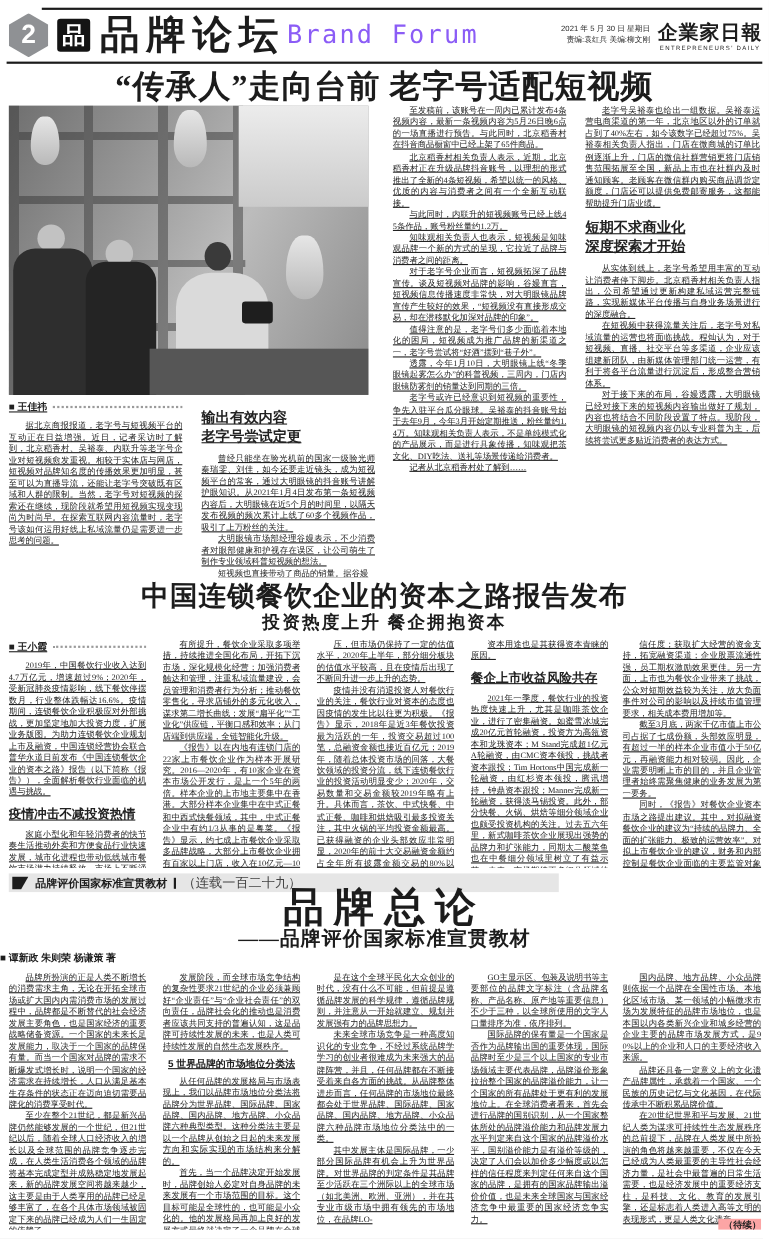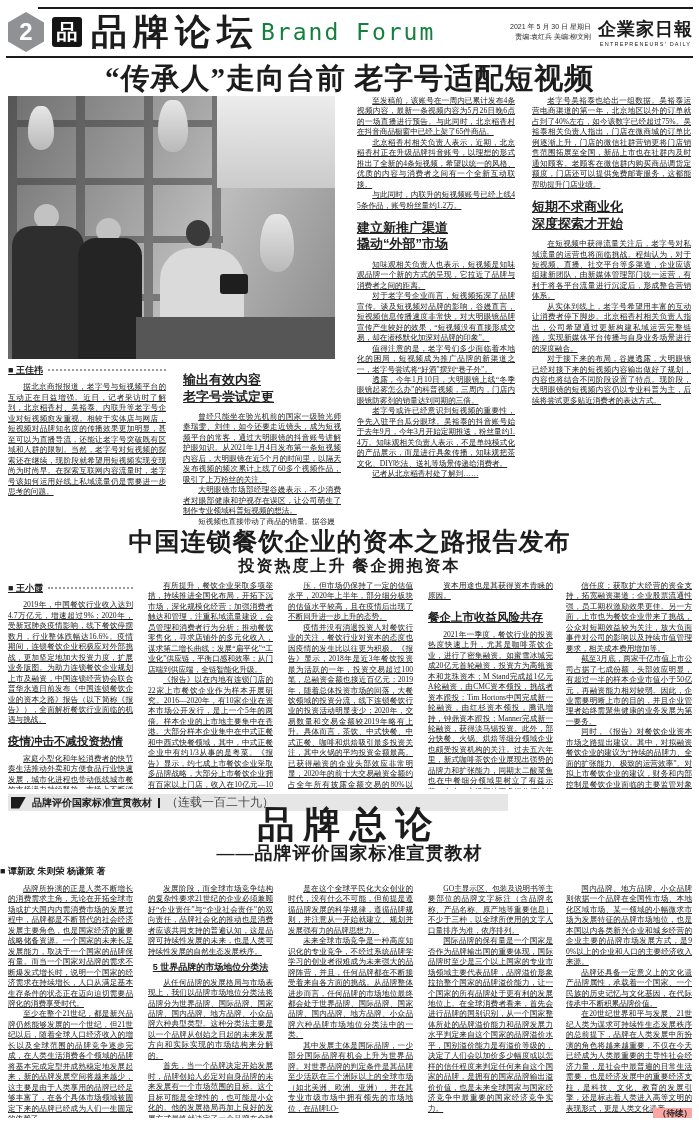--- a/index.html
+++ b/index.html
@@ -7,21 +7,21 @@
         font-family:"Liberation Serif",serif;color:#1c1c1c;overflow:hidden;}
   
   .toprule{position:absolute;top:7px;left:38px;right:6px;height:2px;background:#1b1b1b;}
   .header{position:absolute;top:10px;left:8px;right:6px;height:44px;display:flex;align-items:center;}
   .hex{width:36px;height:40px;background:#8f9194;clip-path:polygon(50% 0,100% 26%,100% 74%,50% 100%,0 74%,0 26%);
        color:#fff;font-weight:bold;font-size:24px;display:flex;align-items:center;justify-content:center;
        font-family:"Liberation Sans",sans-serif;}
   .logo{width:30px;height:30px;margin-left:8px;background:#141414;color:#fff;display:flex;align-items:center;
         justify-content:center;font-size:21px;font-weight:bold;border-radius:3px;}
   .sec-cn{margin-left:9px;font-size:36px;font-weight:900;letter-spacing:6px;font-family:"Liberation Sans",sans-serif;white-space:nowrap;}
-  .sec-en{margin-left:2px;font-size:23px;color:#15803d;font-family:"DejaVu Sans Mono",monospace;letter-spacing:2px;white-space:nowrap;}
+  .sec-en{margin-left:2px;font-size:23px;color:#8b5cf6;font-family:"DejaVu Sans Mono",monospace;letter-spacing:2px;white-space:nowrap;}
   .hdr-right{margin-left:auto;display:flex;align-items:center;gap:7px;}
   .hdr-dates{font-size:7px;line-height:10px;color:#2a2a2a;text-align:right;font-family:"Liberation Sans",sans-serif;}
   .masthead{text-align:center;}
   .mh-cn{font-size:18px;font-weight:900;letter-spacing:1px;white-space:nowrap;}
   .mh-en{font-size:5.5px;letter-spacing:1.2px;color:#222;font-family:"Liberation Sans",sans-serif;}
   .hr1{position:absolute;top:56px;left:6px;right:6px;height:1.5px;background:#1b1b1b;}
   
   .h1{position:absolute;left:0;right:0;top:59px;text-align:center;font-size:29px;font-weight:bold;letter-spacing:1px;white-space:nowrap;}
   .h2{position:absolute;left:0;right:0;top:525px;text-align:center;font-size:25px;font-weight:bold;letter-spacing:1px;white-space:nowrap;}
   .h2sub{position:absolute;left:0;right:0;top:556px;text-align:center;font-size:16px;font-weight:bold;letter-spacing:2px;}
@@ -133,40 +133,36 @@
     </div>
     <p>曾经只能坐在验光机前的国家一级验光师秦瑞雯、刘佳，如今还要走近镜头，成为短视频平台的常客，通过大明眼镜的抖音账号讲解护眼知识。从2021年1月4日发布第一条短视频内容后，大明眼镜在近5个月的时间里，以隔天发布视频的频次累计上线了60多个视频作品，吸引了上万粉丝的关注。</p>
     <p>大明眼镜市场部经理谷嫚表示，不少消费者对眼部健康和护视存在误区，让公司萌生了制作专业领域科普短视频的想法。</p>
     <p>短视频也直接带动了商品的销量。据谷嫚</p>
   </div>
 
   <div class="col bt" style="left:357px;top:96px;width:158px;height:429px;">
     <p>至发稿前，该账号在一周内已累计发布4条视频内容，最新一条视频内容为5月26日晚6点的一场直播进行预告。与此同时，北京稻香村在抖音商品橱窗中已经上架了65件商品。</p>
     <p>北京稻香村相关负责人表示，近期，北京稻香村正在升级品牌抖音账号，以理想的形式推出了全新的4条短视频，希望以统一的风格、优质的内容与消费者之间有一个全新互动联接。</p>
     <p>与此同时，内联升的短视频账号已经上线45条作品，账号粉丝量约1.2万。</p>
-    <div class="sh1">
-      <div>建立新推广渠道</div>
-      <div>撬动“外部”市场</div>
-    </div>
     <p>知味观相关负责人也表示，短视频是知味观品牌一个新的方式的呈现，它拉近了品牌与消费者之间的距离。</p>
     <p>对于老字号企业而言，短视频拓深了品牌宣传。谈及短视频对品牌的影响，谷嫚直言，短视频信息传播速度非常快，对大明眼镜品牌宣传产生较好的效果，“短视频没有直接形成交易，却在潜移默化加深对品牌的印象”。</p>
     <p>值得注意的是，老字号们多少面临着本地化的困局，短视频成为推广品牌的新渠道之一，老字号尝试将“好酒”摆到“巷子外”。</p>
     <p>透露，今年1月10日，大明眼镜上线“冬季眼镜起雾怎么办”的科普视频，三周内，门店内眼镜防雾剂的销量达到同期的三倍。</p>
     <p>老字号或许已经意识到短视频的重要性，争先入驻平台瓜分眼球。吴裕泰的抖音账号始于去年9月，今年3月开始定期推送，粉丝量约1.4万。知味观相关负责人表示，不是单纯模式化的产品展示，而是进行具象传播，知味观把茶文化、DIY吃法、送礼等场景传递给消费者。</p>
     <p>记者从北京稻香村处了解到……</p>
   </div>
 
   <div class="col bt" style="left:532px;top:96px;width:159px;height:429px;">
     <p>老字号吴裕泰也给出一组数据。吴裕泰运营电商渠道的第一年，北京地区以外的订单就占到了40%左右，如今该数字已经超过75%。吴裕泰相关负责人指出，门店在微商城的订单比例逐渐上升，门店的微信社群营销更将门店销售范围拓展至全国，新品上市也在社群内及时通知顾客。老顾客在微信群内购买商品调货定额度，门店还可以提供免费邮寄服务，这都能帮助提升门店业绩。</p>
     <div class="sh1">
       <div>短期不求商业化</div>
       <div>深度探索才开始</div>
     </div>
+    <p>从实体到线上，老字号希望用丰富的互动让消费者停下脚步。北京稻香村相关负责人指出，公司希望通过更新构建私域运营完整链路，实现新媒体平台传播与自身业务场景进行的深度融合。</p>
     <p>在短视频中获得流量关注后，老字号对私域流量的运营也将面临挑战。程灿认为，对于短视频、直播、社交平台等多渠道，企业应该组建新团队，由新媒体管理部门统一运营，有利于将各平台流量进行沉淀后，形成整合营销体系。</p>
-    <p>从实体到线上，老字号希望用丰富的互动让消费者停下脚步。北京稻香村相关负责人指出，公司希望通过更新构建私域运营完整链路，实现新媒体平台传播与自身业务场景进行的深度融合。</p>
     <p>对于接下来的布局，谷嫚透露，大明眼镜已经对接下来的短视频内容输出做好了规划，内容也将结合不同阶段设置了特点。现阶段，大明眼镜的短视频内容仍以专业科普为主，后续将尝试更多贴近消费者的表达方式。</p>
   </div>
 
   <div class="h2">中国连锁餐饮企业的资本之路报告发布</div>
   <div class="h2sub">投资热度上升 餐企拥抱资本</div>
 
   <div class="col bt" style="left:8px;top:581px;width:125px;height:208px;">
     <div class="byline">
       <span>■ 王小霞</span>
       <span class="dots"></span>

